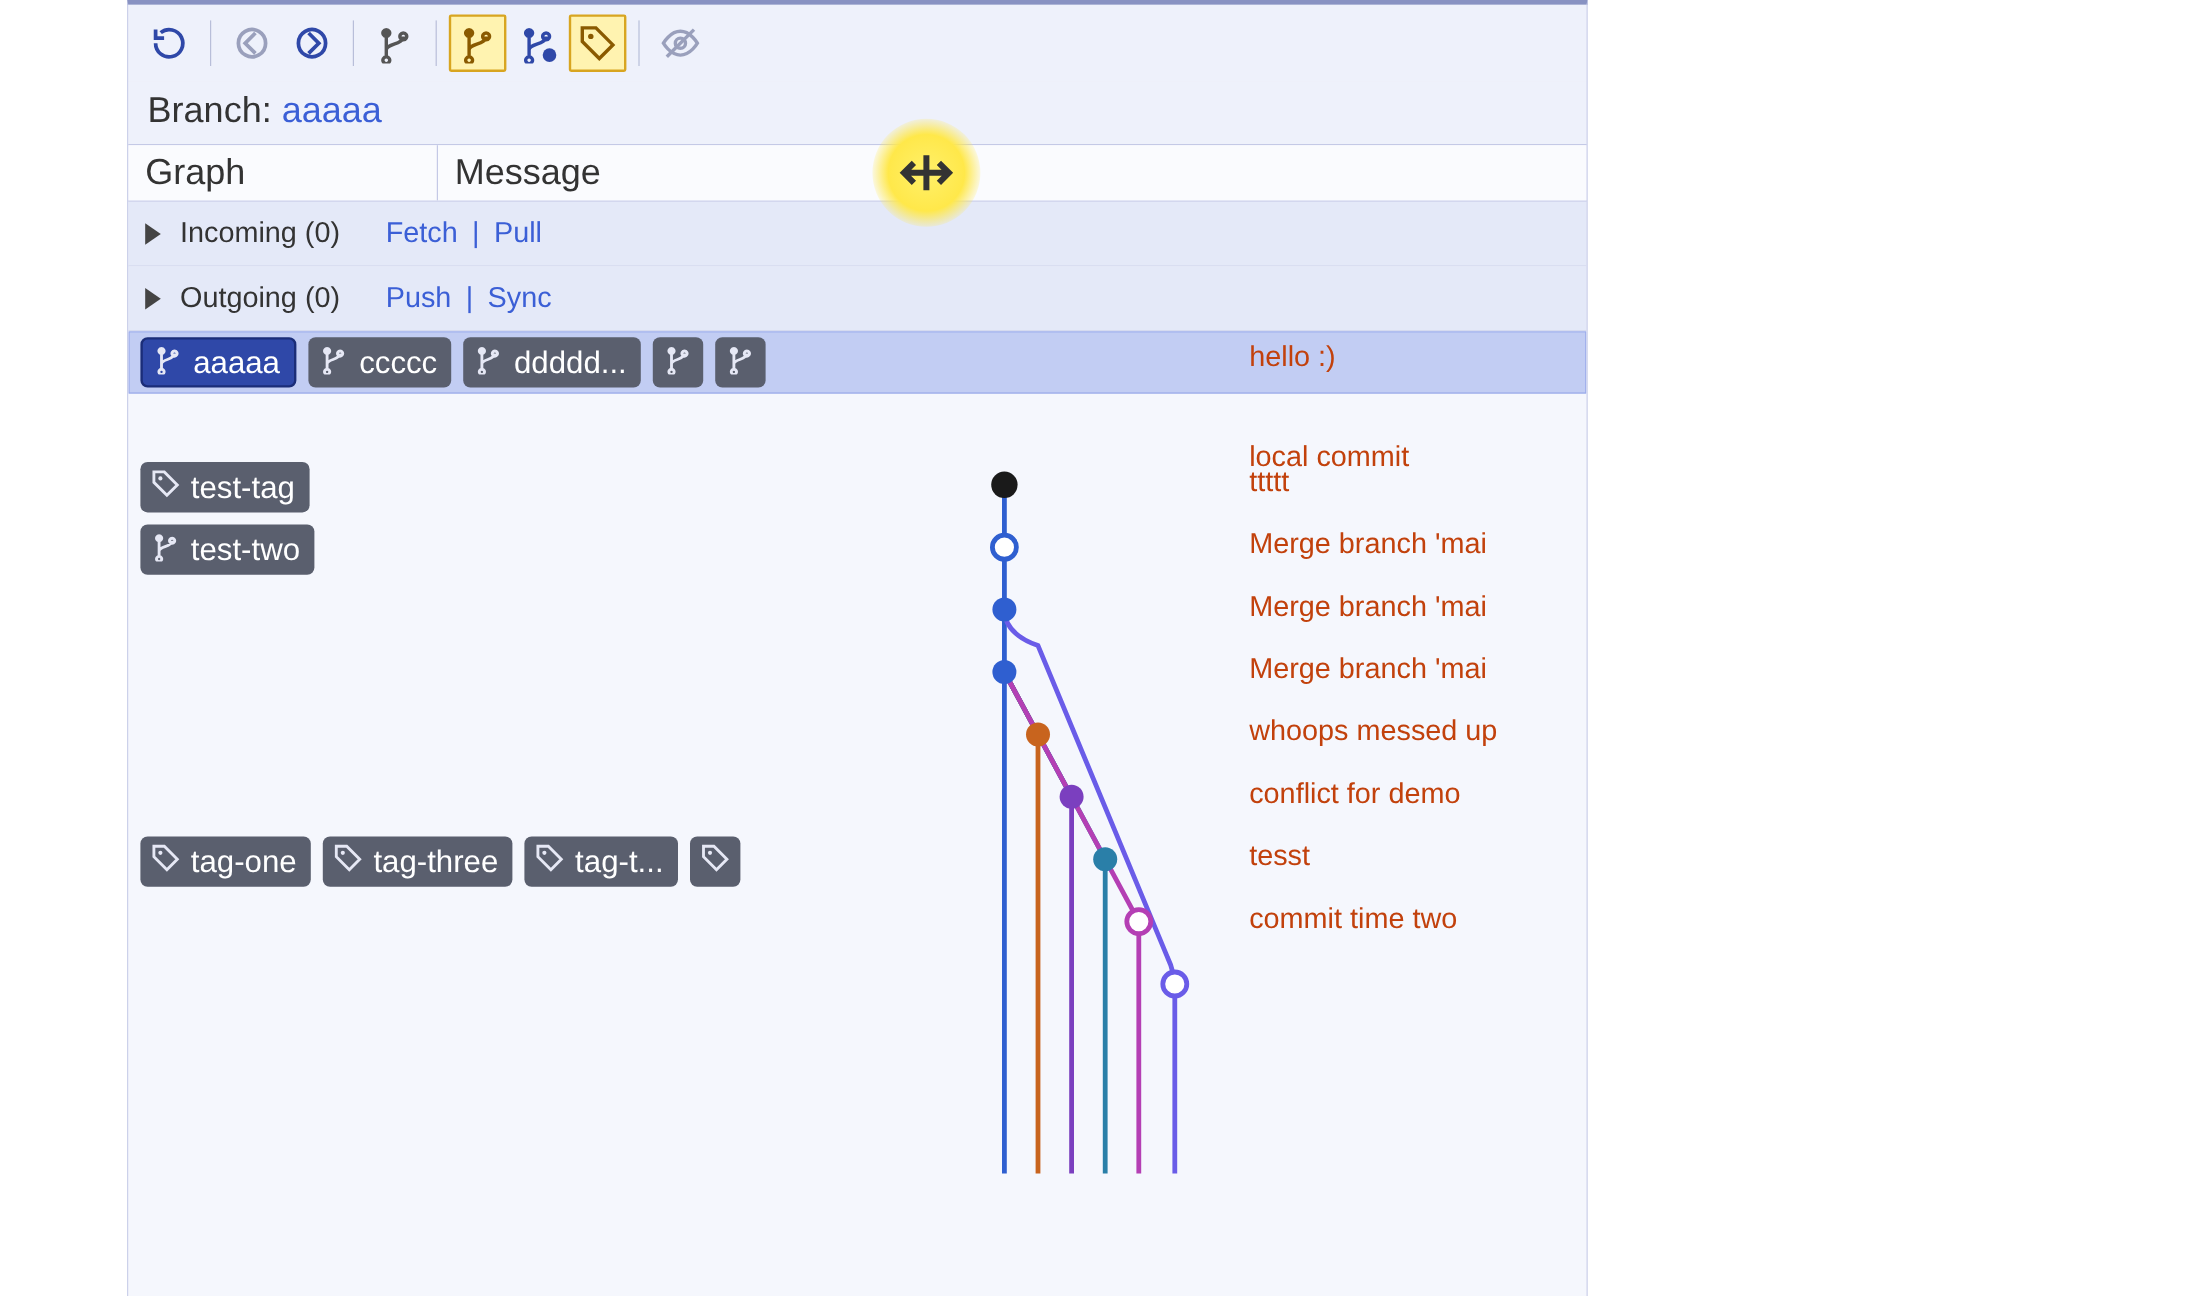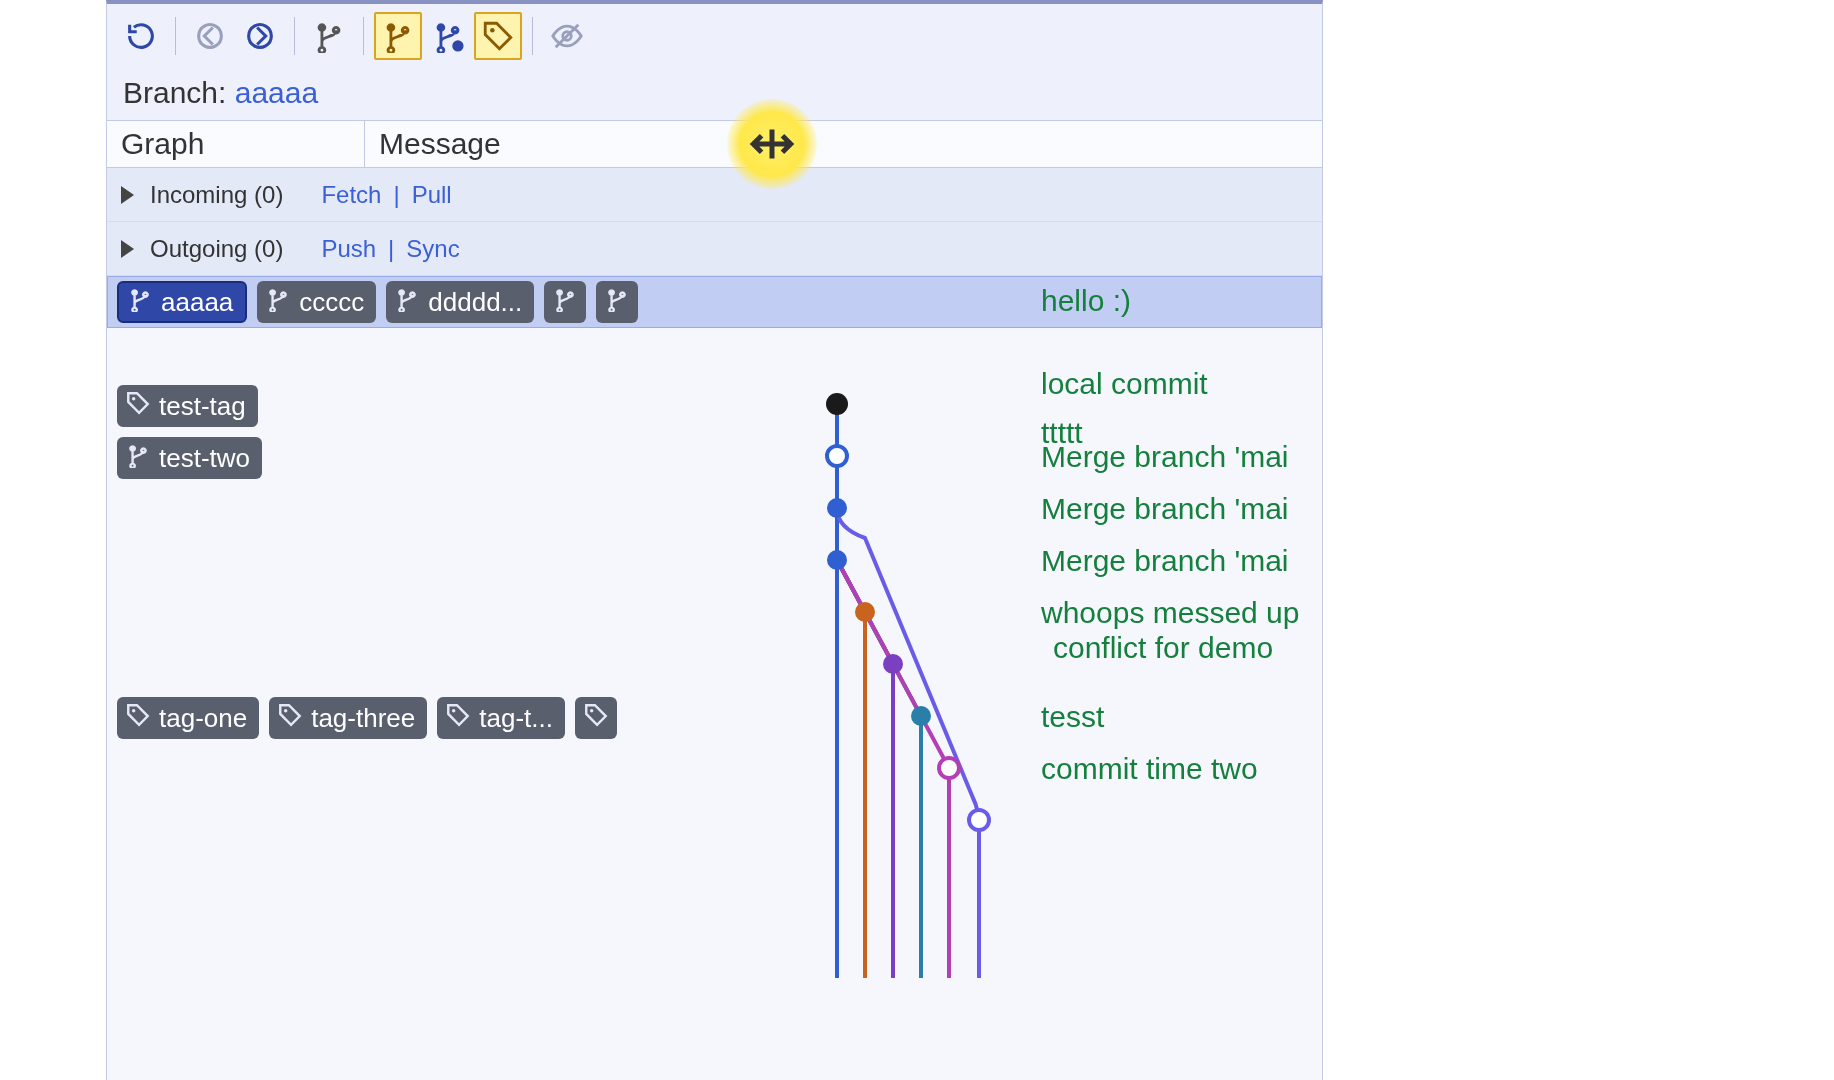--- a/index.html
+++ b/index.html
@@ -180,22 +180,22 @@
   }
   .graph-col svg { width: 100%; height: 100%; }
 
   .msg-col {
     position: absolute;
     left: 924px; top: 0; right: 0;
   }
   .msg-cell {
     position: absolute;
     left: 10px;
-    font-size: 30px;
-    color: #15803d;
+    font-size: 24px;
+    color: #c2410c;
     white-space: nowrap;
     overflow: hidden;
     width: 280px;
   }
 </style>
 </head>
 <body>
 
 <div class="outer">
   <div class="gutter-left"></div>
@@ -406,26 +406,26 @@
           <circle cx="120" cy="286" r="10" fill="#7b3fbf"></circle>
           <circle cx="148" cy="338" r="10" fill="#2a7fa8"></circle>
           <circle cx="176" cy="390" r="10" fill="#fff" stroke="#b43fb4" stroke-width="4"></circle>
           <circle cx="206" cy="442" r="10" fill="#fff" stroke="#6a5ce8" stroke-width="4"></circle>
         </svg>
       </div>
 
       <div class="msg-col" id="msg-col">
           <div class="msg-cell" style="top: 8px;">hello :)</div>
           <div class="msg-cell" style="top: 60px; margin-top: 31px;">local commit</div>
-          <div class="msg-cell" style="top: 112px; margin-top: 28px;">ttttt</div>
+          <div class="msg-cell" style="top: 112px;">ttttt</div>
           <div class="msg-cell" style="top: 164px;">Merge branch 'mai</div>
           <div class="msg-cell" style="top: 216px;">Merge branch 'mai</div>
           <div class="msg-cell" style="top: 268px;">Merge branch 'mai</div>
           <div class="msg-cell" style="top: 320px;">whoops messed up</div>
-          <div class="msg-cell" style="top: 355px; margin-left: 12px;">conflict for demo</div>
+          <div class="msg-cell" style="top: 372px;">conflict for demo</div>
           <div class="msg-cell" style="top: 424px;">tesst</div>
           <div class="msg-cell" style="top: 476px;">commit time two</div>
         </div>
 
     </div>
 
   </div>
 
   <div class="gutter-right"></div>
 </div>

